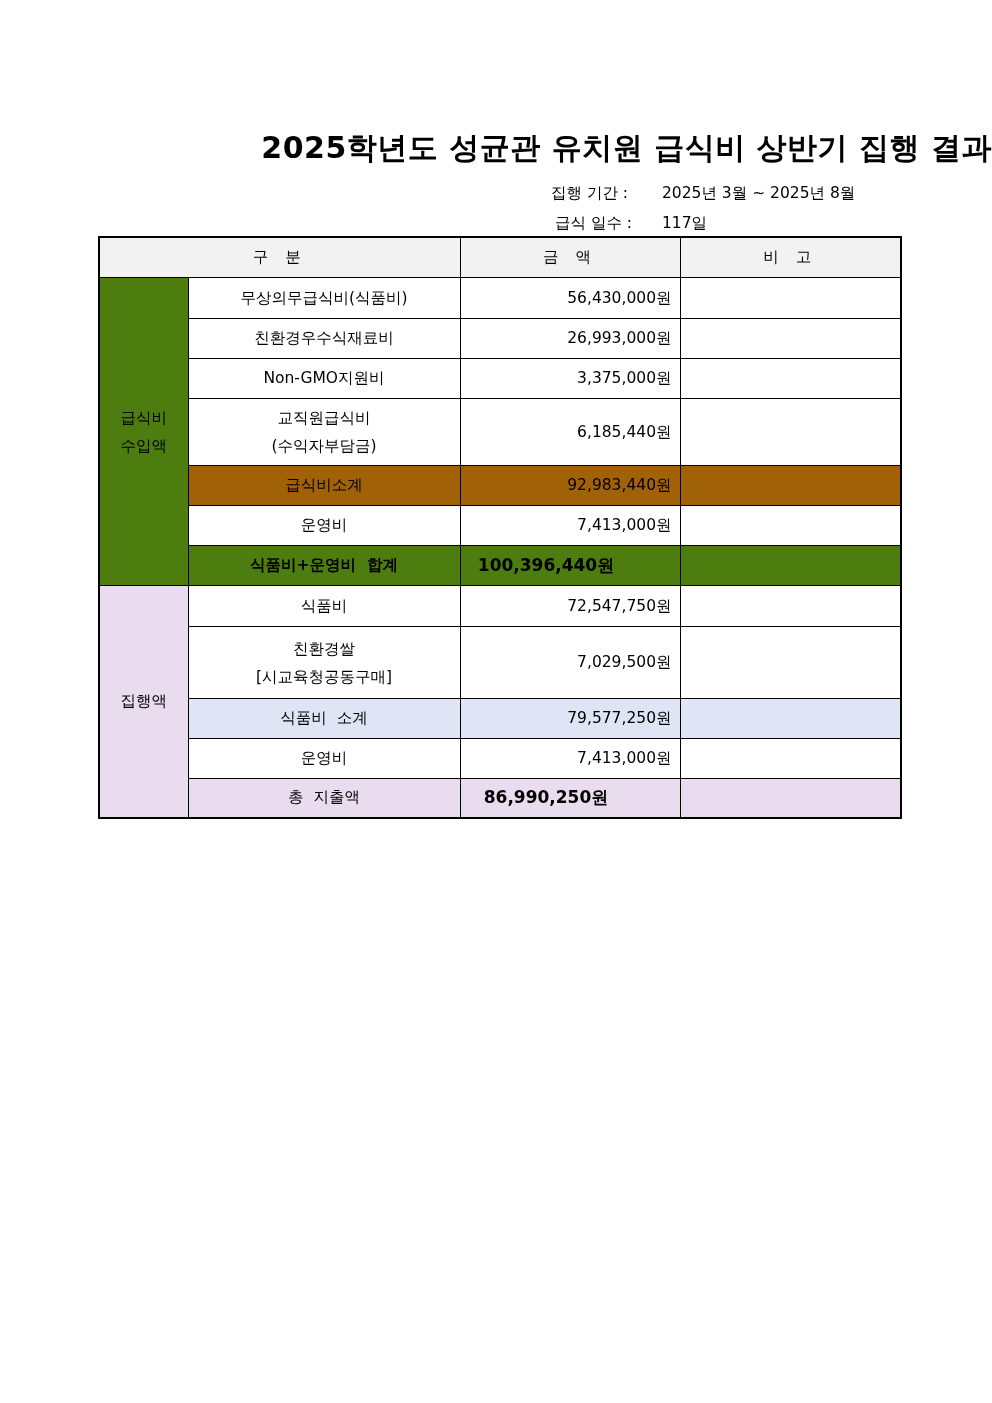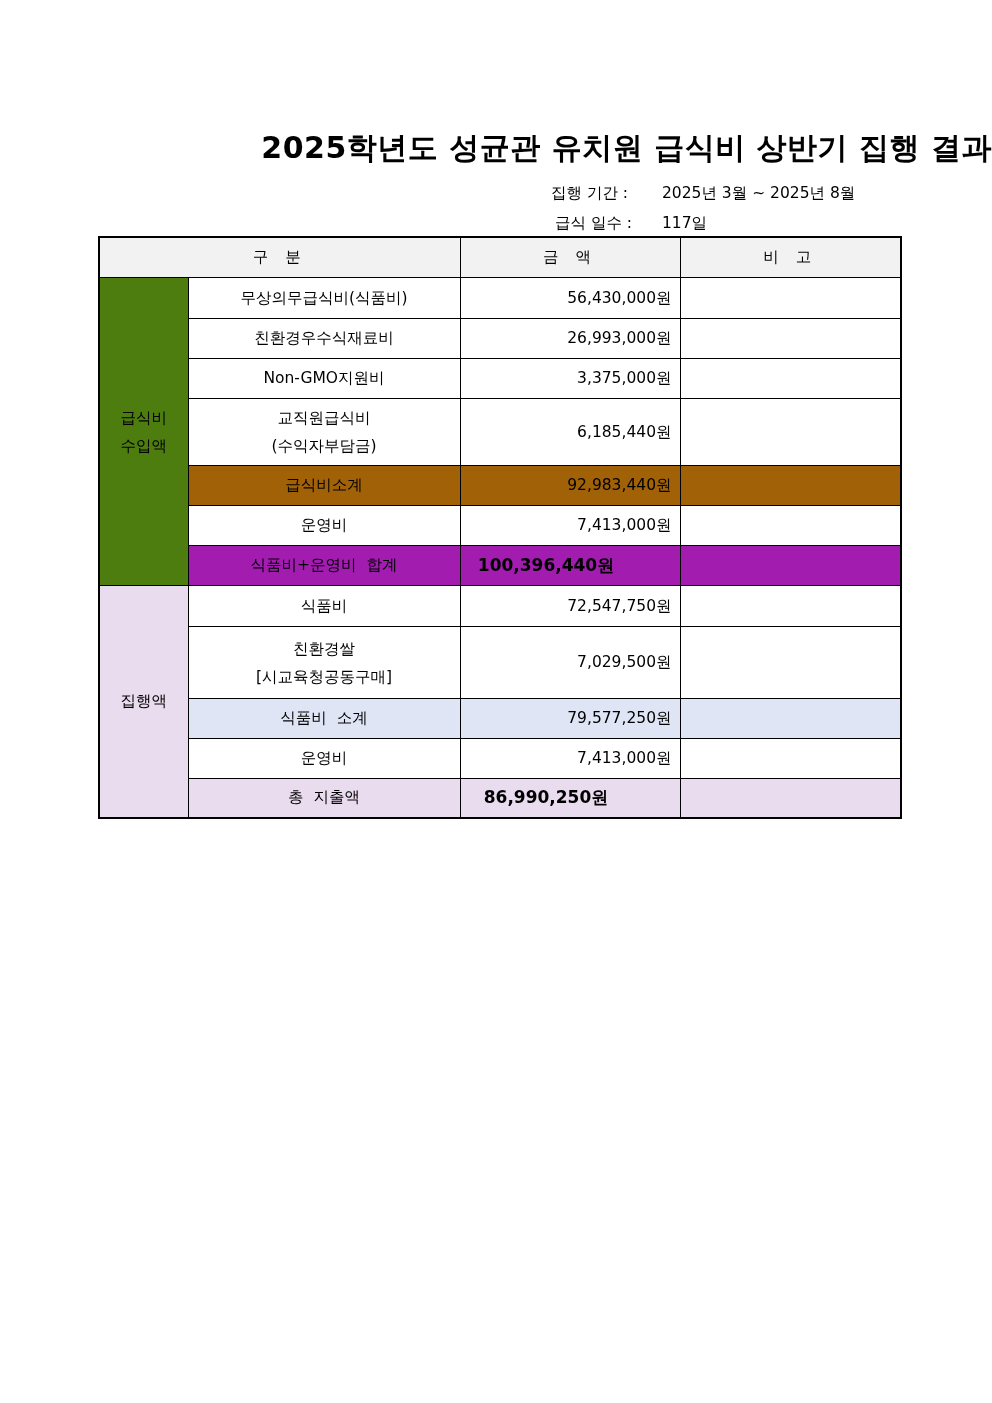--- a/index.html
+++ b/index.html
@@ -9,21 +9,21 @@
   .meta .lbl { position: absolute; white-space: nowrap; }
   .meta .val { position: absolute; white-space: nowrap; }
   table.main { position: absolute; left: 98px; top: 236px; border-collapse: collapse; width: 802px; table-layout: fixed; border: 2px solid #000; font-size: 15.5px; }
   table.main td { border: 1px solid #000; padding: 0; text-align: center; vertical-align: middle; }
   .hdr td { background: #f2f2f2; height: 39px; letter-spacing: 6px; }
   .grp1 { background: #4d7c0f; }
   .grp2 { background: #eadcef; }
   .amt { text-align: right !important; padding-right: 8px !important; }
   .bold-amt { text-align: center !important; font-weight: bold; font-size: 17px; padding-right: 48px !important; }
   .sub-gray td.c { background: #a16207; }
-  .total1 td.c { background: #a21caf; }
+  .total1 td.c { background: #4d7c0f; font-weight: bold; }
   .sub-blue td.c { background: #dfe5f5; }
   .total2 td.c { background: #eadcef; }
   .sep td { border-top: 2px solid #000; }
   .twoline { line-height: 28px; }
 </style>
 </head>
 <body>
 
 <div class="title">2025학년도 성균관 유치원 급식비 상반기 집행 결과</div>
 

